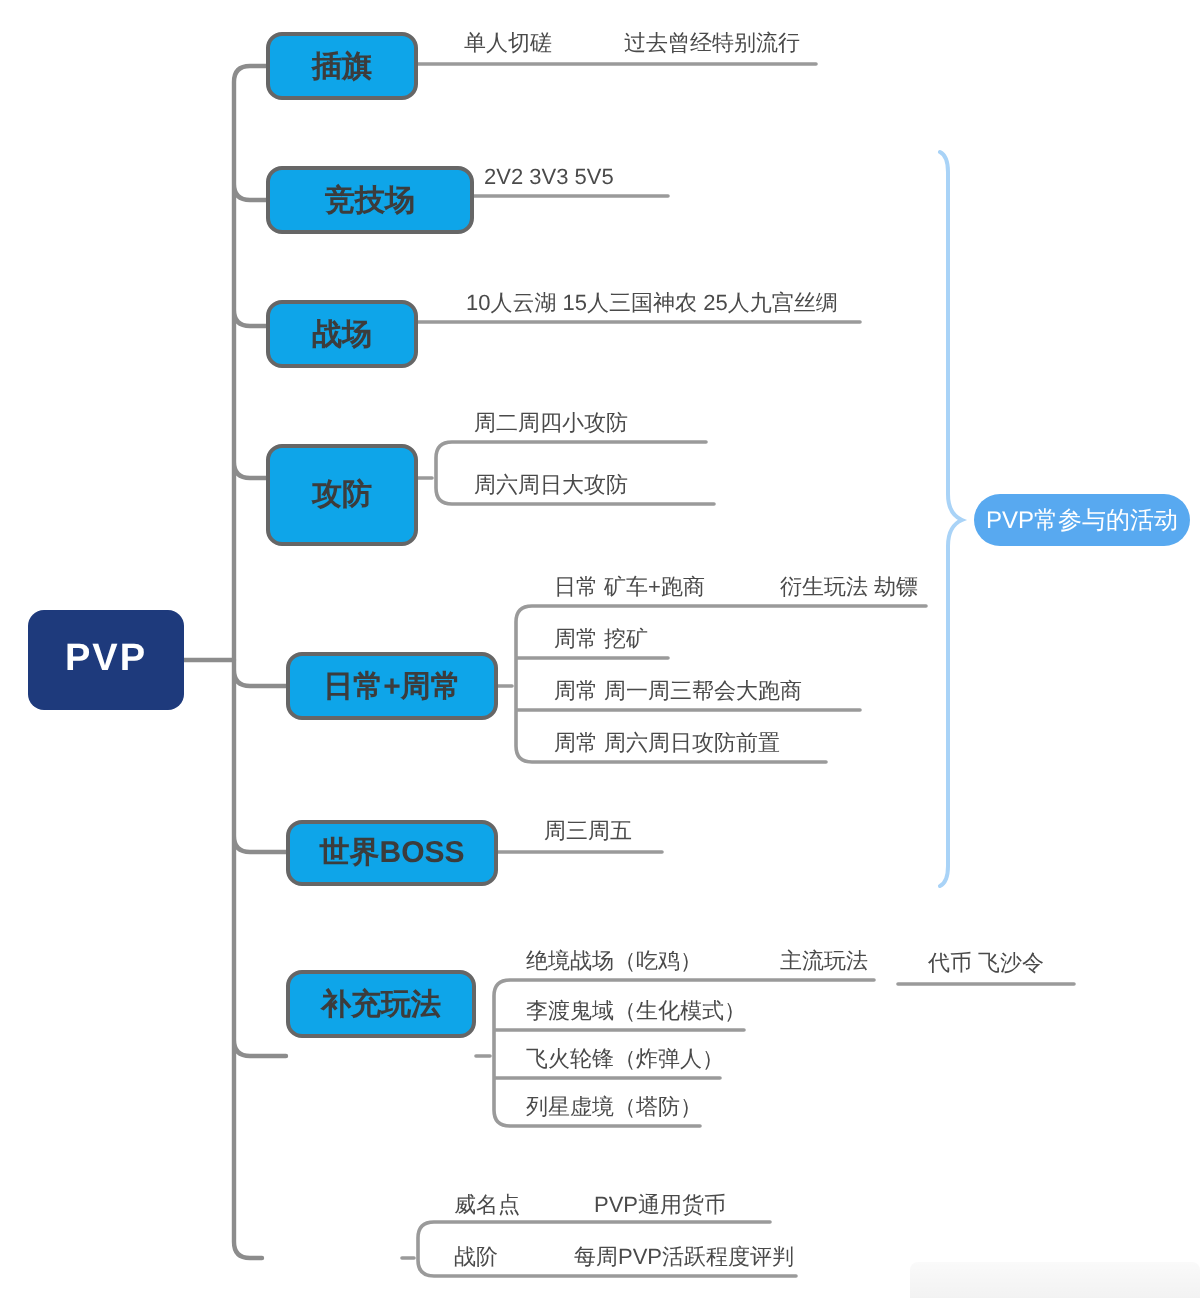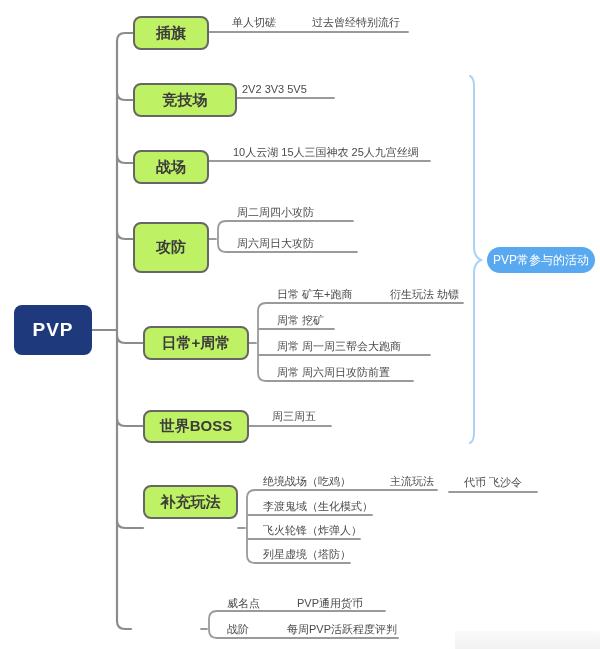--- a/index.html
+++ b/index.html
@@ -2,21 +2,21 @@
 <html><head>
 <meta charset="utf-8">
 <style>
   html,body{margin:0;padding:0;background:#ffffff;}
   .stage{
     position:relative;width:600px;height:649px;background:#ffffff;overflow:hidden;
     font-family:"Liberation Sans","DejaVu Sans",sans-serif;
   }
   svg.wires{position:absolute;left:0;top:0;width:600px;height:649px;}
   .node{
-    position:absolute;box-sizing:border-box;background:#bef264;
+    position:absolute;box-sizing:border-box;background:#0ea5e9;
     border:2px solid #666666;border-radius:8px;
     display:flex;align-items:center;justify-content:center;
     font-weight:bold;font-size:15px;color:#3c3c3c;white-space:nowrap;
   }
   .root{
     position:absolute;box-sizing:border-box;background:#1e3a7c;border-radius:8px;
     display:flex;align-items:center;justify-content:center;
     font-weight:bold;font-size:19px;color:#ffffff;letter-spacing:1px;text-align:center;
   }
   .leaf{

